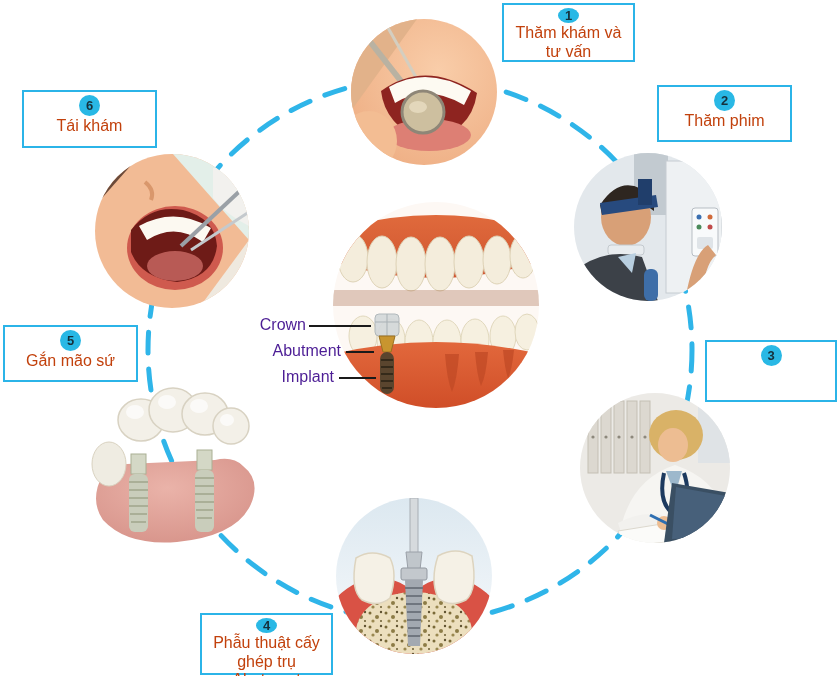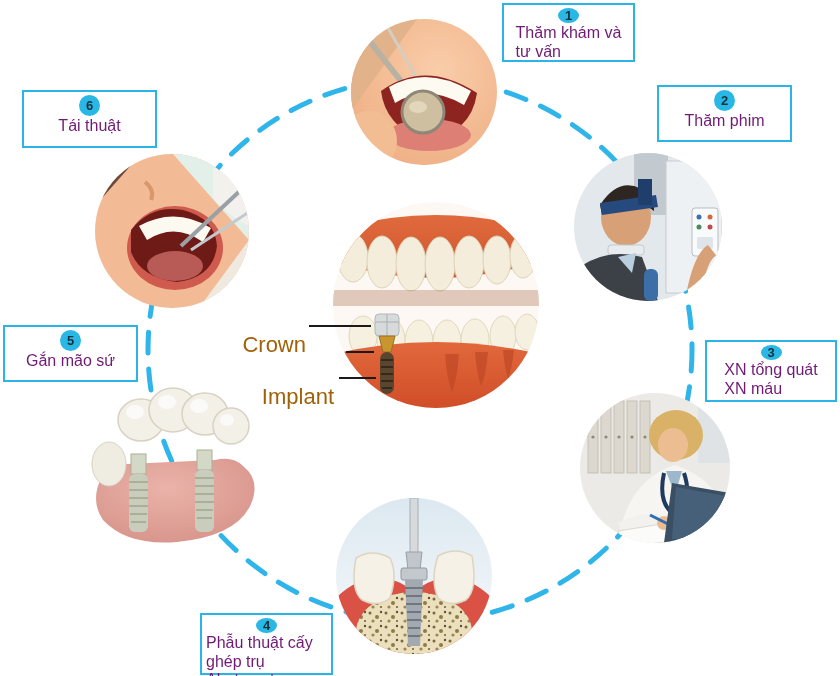--- a/index.html
+++ b/index.html
@@ -18,31 +18,31 @@
   .pos-step4 { left:336px; top:498px; width:156px; height:156px; }
   .pos-step5 { left:85px;  top:378px; width:175px; height:170px; }
   .pos-step6 { left:95px;  top:154px; width:154px; height:154px; }
   .pos-center{ left:333px; top:202px; width:206px; height:206px; }
 
   .step-box { position:absolute; background:#fff; border:2px solid #2bb4e8; z-index:2;
               display:flex; flex-direction:column; align-items:center; padding:2px 4px 6px; }
   .badge { width:21px; height:21px; border-radius:50%; background:#29b8e5; color:#16303b;
            font-weight:bold; font-size:13px; display:flex; align-items:center; justify-content:center;
            margin-top:1px; }
-  .step-label { font-size:16px; line-height:1.16; color:#701a75; text-align:left;
+  .step-label { font-size:16px; line-height:1.16; color:#c2410c; text-align:center;
                 white-space:pre-line; margin-top:1px; }
   .box-s1 { left:502px; top:3px;   width:133px; height:59px; }
   .box-s2 { left:657px; top:85px;  width:135px; height:57px; }
   .box-s3 { left:705px; top:340px; width:132px; height:62px; }
   .box-s4 { left:200px; top:613px; width:133px; height:62px; }
   .box-s5 { left:3px;   top:325px; width:135px; height:57px; }
   .box-s6 { left:22px;  top:90px;  width:135px; height:58px; }
 
-  .anat-label { position:absolute; z-index:2; font-size:22px; color:#a16207; font-weight:500;
-                text-align:right;margin-top:16px; }
+  .anat-label { position:absolute; z-index:2; font-size:16px; color:#4c1d95; font-weight:500;
+                text-align:right; }
   .anat-line { position:absolute; z-index:2; height:2px; background:#1a1a1a; }
   .lbl-crown    { left:206px; width:100px; top:316px; }
   .lbl-abutment { left:206px; width:135px; top:342px; }
   .lbl-implant  { left:206px; width:128px; top:368px;text-align:right; }
   .line-crown    { left:309px; top:325px; width:62px; }
   .line-abutment { left:346px; top:351px; width:28px; }
   .line-implant  { left:339px; top:377px; width:37px; }
 </style>
 </head>
 <body>
@@ -282,45 +282,44 @@
       <path d="M44,72 Q80,52 116,74 L108,88 Q80,68 52,86 Z" fill="#fcf9f1"></path>
       <ellipse cx="80" cy="112" rx="28" ry="15" fill="#b85a55"></ellipse>
       <path d="M118,14 Q150,6 154,38 L154,72 Q130,60 118,44 Z" fill="#f2f1ee"></path>
       <line x1="148" y1="34" x2="86" y2="92" stroke="#9aa0a6" stroke-width="4"></line>
       <line x1="154" y1="58" x2="96" y2="96" stroke="#c4c9cd" stroke-width="3"></line>
     </svg>
   </div>
 
   <div class="anat-label lbl-crown">Crown</div>
   <div class="anat-line line-crown"></div>
+  <div class="anat-label lbl-abutment">Abutment</div>
   <div class="anat-line line-abutment"></div>
   <div class="anat-label lbl-implant">Implant</div>
   <div class="anat-line line-implant"></div>
 
   <div class="step-box box-s1">
     <div class="badge">1</div>
     <div class="step-label">Thăm khám và
 tư vấn</div>
   </div>
   <div class="step-box box-s2">
     <div class="badge">2</div>
     <div class="step-label">Thăm phim</div>
   </div>
   <div class="step-box box-s3">
     <div class="badge">3</div>
-    <div class="step-label">XN tổng quát
-XN máu</div>
   </div>
   <div class="step-box box-s4">
     <div class="badge">4</div>
     <div class="step-label">Phẫu thuật cấy
 ghép trụ Abutment</div>
   </div>
   <div class="step-box box-s5">
     <div class="badge">5</div>
     <div class="step-label">Gắn mão sứ</div>
   </div>
   <div class="step-box box-s6">
     <div class="badge">6</div>
-    <div class="step-label">Tái thuật</div>
+    <div class="step-label">Tái khám</div>
   </div>
 
 </div>
 
 </body></html>

